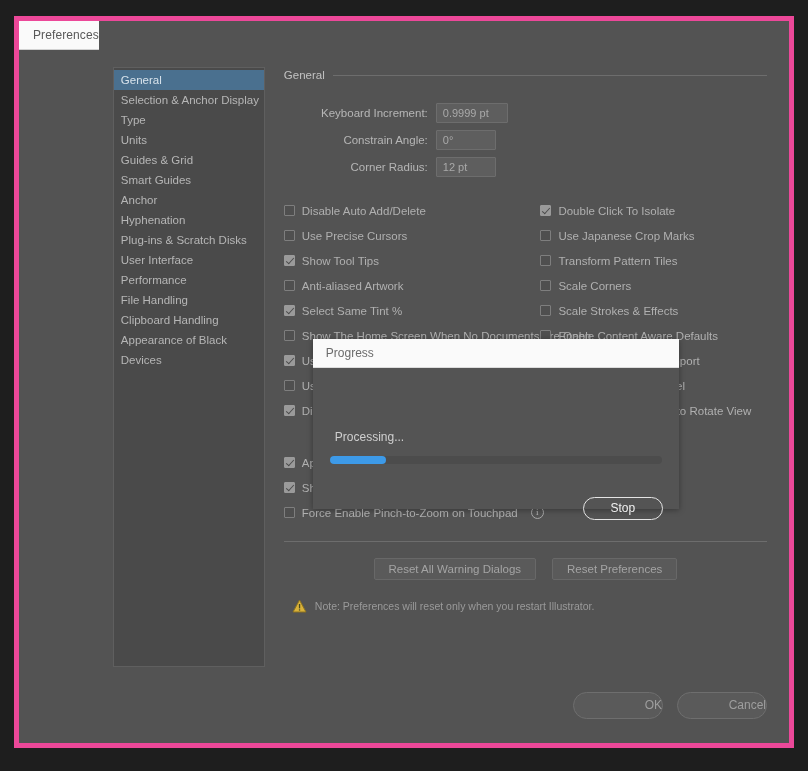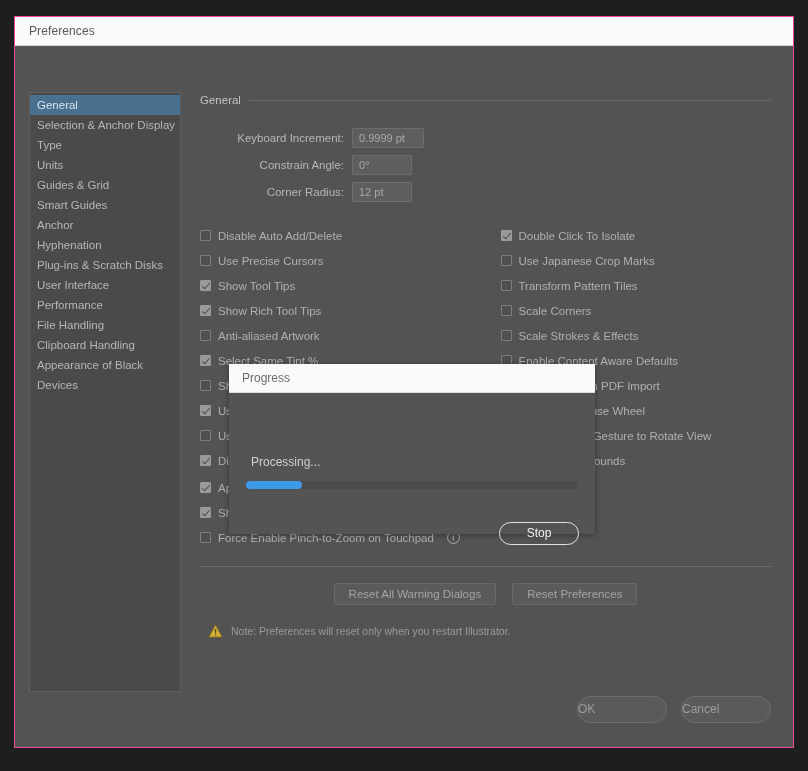--- a/index.html
+++ b/index.html
@@ -9,22 +9,22 @@
     font-family: "Liberation Sans", sans-serif;
     overflow: hidden;
   }
   .page { position: relative; width: 808px; height: 771px; background: #1e1e1e; }
 
   
   .prefs-window {
     position: absolute; left: 14px; top: 16px;
     width: 780px; height: 732px;
     background: #535353;
-    border: 1px solid #ec4899;
-    display: flex; flex-direction: column;
+    border: 5px solid #ec4899;
+    display: flex; 
   }
   .titlebar {
     height: 29px; background: #fafafa;
     display: flex; align-items: center;
     padding-left: 14px; flex: 0 0 auto;
     border-bottom: 1px solid #d2d2d2;
   }
   .titlebar-text { font-size: 12px; color: #595959; letter-spacing: .1px; }
 
   .prefs-body { flex: 1 1 auto; position: relative; }
@@ -118,21 +118,21 @@
 
   
   .footer-btns {
     position: absolute; right: 22px; bottom: 24px;
     display: flex; gap: 14px;
   }
   .btn-pill {
     width: 90px; height: 27px; border-radius: 14px;
     background: #5a5a5a; border: 1px solid #6e6e6e;
     font-size: 12px; color: #9e9e9e;
-    line-height: 25px; text-align: left;
+    line-height: 25px; text-align: right;
   }
 
   
   .progress-dialog {
     position: absolute; left: 214px; top: 298px;
     width: 366px; height: 170px;
     background: #545454;
     box-shadow: 0 1px 6px rgba(0,0,0,.35);
     margin-top: 20px;
   }
@@ -223,24 +223,20 @@
               </div>
               <div class="cbrow">
                 <span class="cb"></span>
                 <span class="cbtext">Use Precise Cursors</span>
               </div>
               <div class="cbrow">
                 <span class="cb checked"></span>
                 <span class="cbtext">Show Tool Tips</span>
               </div>
               <div class="cbrow">
-                <span class="cb checked"></span>
-                <span class="cbtext">Show Rich Tool Tips</span>
-              </div>
-              <div class="cbrow">
                 <span class="cb"></span>
                 <span class="cbtext">Anti-aliased Artwork</span>
               </div>
               <div class="cbrow">
                 <span class="cb checked"></span>
                 <span class="cbtext">Select Same Tint %</span>
               </div>
               <div class="cbrow">
                 <span class="cb"></span>
                 <span class="cbtext">Show The Home Screen When No Documents Are Open</span>

